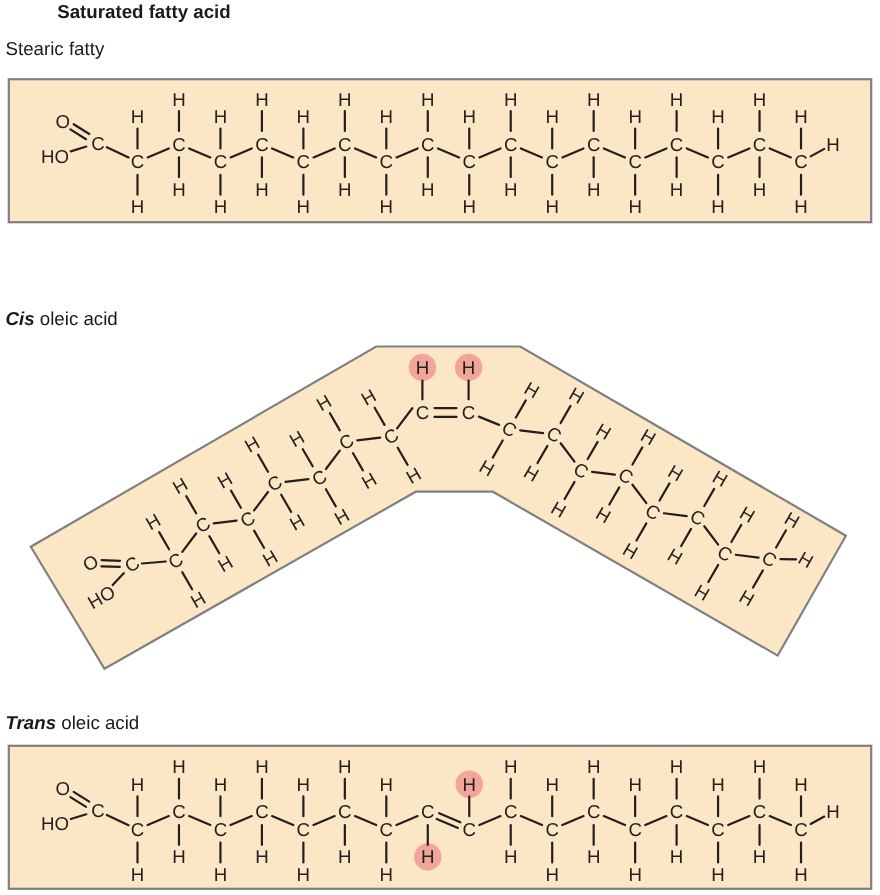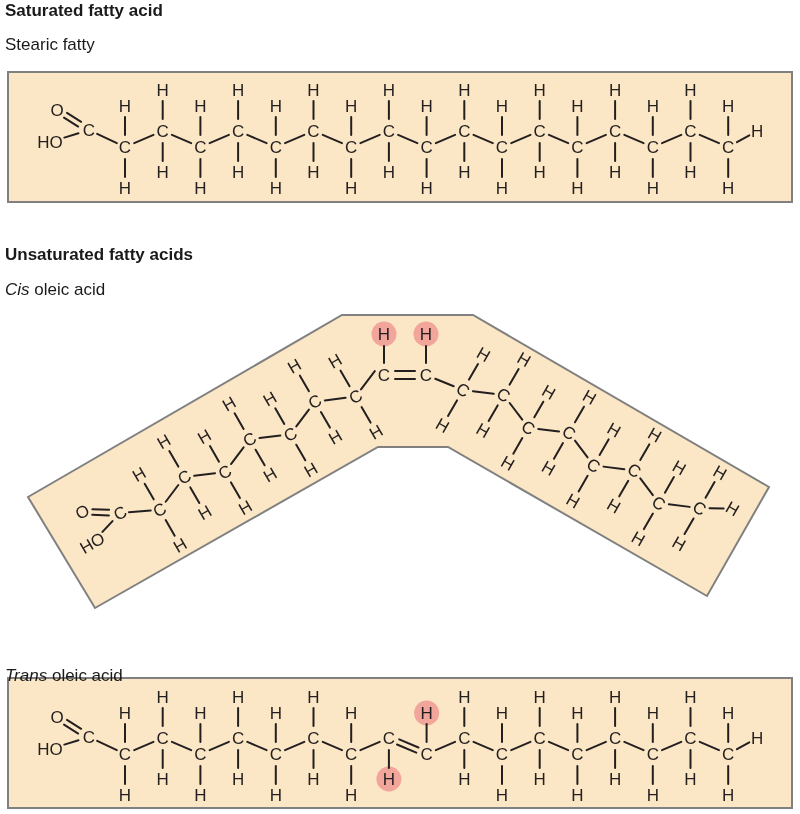--- a/index.html
+++ b/index.html
@@ -1,21 +1,21 @@
 <!DOCTYPE html>
 <html><head>
 <meta charset="utf-8">
 <style>
   html,body{margin:0;padding:0;background:#ffffff;}
   #stage{position:relative;width:800px;height:814px;background:#ffffff;overflow:hidden;
          font-family:"Liberation Sans",sans-serif;}
   #diagram{position:absolute;left:0;top:0;}
   .label{position:absolute;left:5px;font-size:17px;line-height:20px;color:#1a1a1a;white-space:pre;}
-  .bold{font-weight:bold;}
-  .it{font-style:italic;}
+  .bold{font-weight:bold;margin-left:47px;}
+  .it{font-style:italic;font-weight:bold;}
 </style>
 </head>
 <body>
 
 <div id="stage">
 
   <svg id="diagram" width="800" height="814" viewBox="0 0 800 814">
       <rect x="8" y="72" width="784" height="130" fill="#FBE7C5" stroke="#808080" stroke-width="2"></rect>
       <polygon points="342,315 473,315 769,487 707,596 448,447 378,447 95,608 28,497" fill="#FBE7C5" stroke="#808080" stroke-width="2"></polygon>
       <rect x="8" y="678" width="784" height="130" fill="#FBE7C5" stroke="#808080" stroke-width="2"></rect>
@@ -356,19 +356,18 @@
         <text x="728.2" y="754" dy="0.35em" text-anchor="middle" font-size="17" font-family="&quot;Liberation Sans&quot;,sans-serif" fill="#231F20">C</text>
         <line x1="736.955776840268" y1="749.1692265708866" x2="749.3198008437589" y2="742.3476960862021" stroke="#231F20" stroke-width="2" stroke-linecap="round"></line>
         <text x="757.2" y="738" dy="0.35em" text-anchor="middle" font-size="17" font-family="&quot;Liberation Sans&quot;,sans-serif" fill="#231F20">H</text>
       </g>
     </svg>
 
   <div class="label bold" style="top:1px">Saturated fatty acid</div>
 
   <div class="label" style="top:35px">Stearic fatty</div>
 
-  <div class="label bold" style="top:245px">Unsaturated fatty acids</div>
 
   <div class="label" style="top:280px"><span class="it">Cis</span><span> oleic acid</span></div>
 
-  <div class="label" style="top:666px"><span class="it">Trans</span><span> oleic acid</span></div>
+  <div class="label" style="top:648px"><span class="it">Trans</span><span> oleic acid</span></div>
 
 </div>
 
 </body></html>

